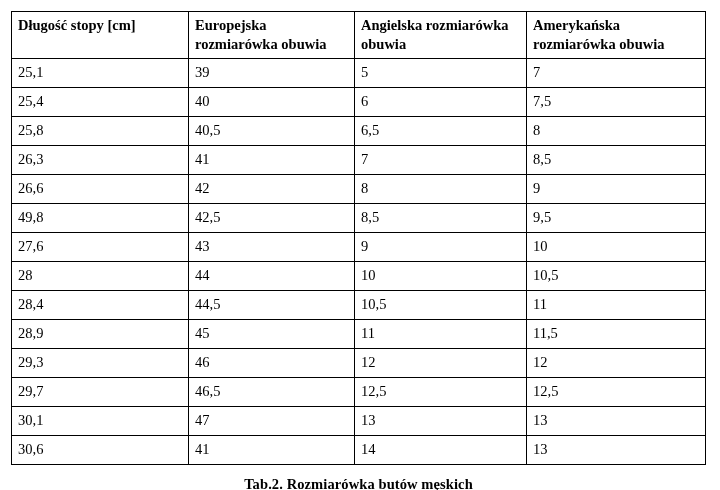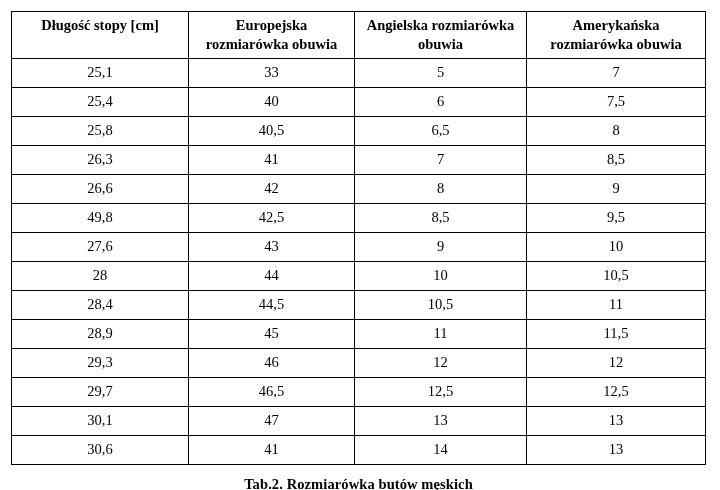--- a/index.html
+++ b/index.html
@@ -26,21 +26,21 @@
     width: 694px;
     table-layout: fixed;
   }
   table.size-table th,
   table.size-table td {
     border: 1px solid #000000;
     vertical-align: top;
     padding: 4px 6px 5px 6px;
     font-size: 14.5px;
     line-height: 1.28;
-    text-align: center;
+    text-align: left;
   }
   table.size-table th {
     font-weight: bold;
   }
   table.size-table td {
     font-weight: normal;
     height: 19px;
   }
   col.c0 { width: 177px; }
   col.c1 { width: 166px; }
@@ -69,21 +69,21 @@
       <tr>
         <th>Długość stopy [cm]</th>
         <th>Europejska rozmiarówka obuwia</th>
         <th>Angielska rozmiarówka obuwia</th>
         <th>Amerykańska rozmiarówka obuwia</th>
       </tr>
     </thead>
     <tbody>
       <tr>
         <td>25,1</td>
-        <td>33</td>
+        <td>39</td>
         <td>5</td>
         <td>7</td>
       </tr>
       <tr>
         <td>25,4</td>
         <td>40</td>
         <td>6</td>
         <td>7,5</td>
       </tr>
       <tr>

